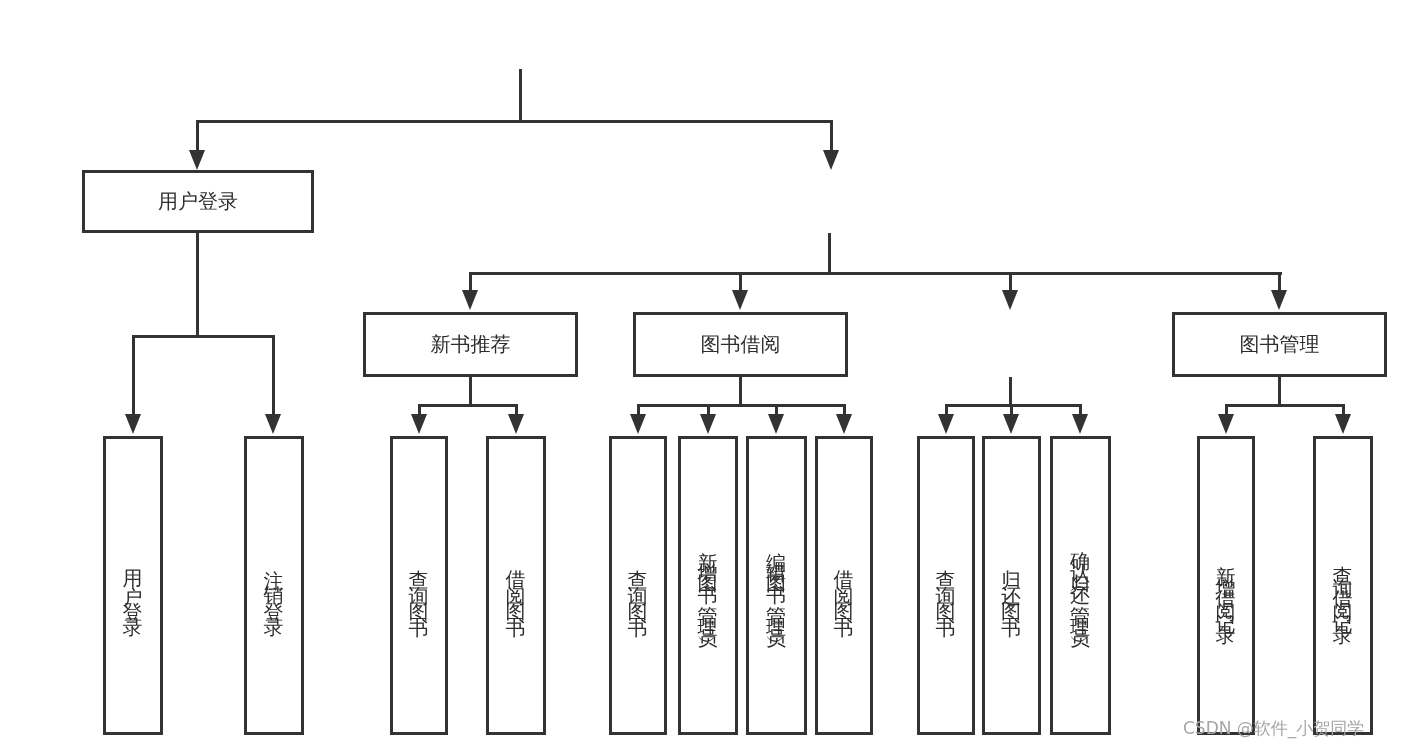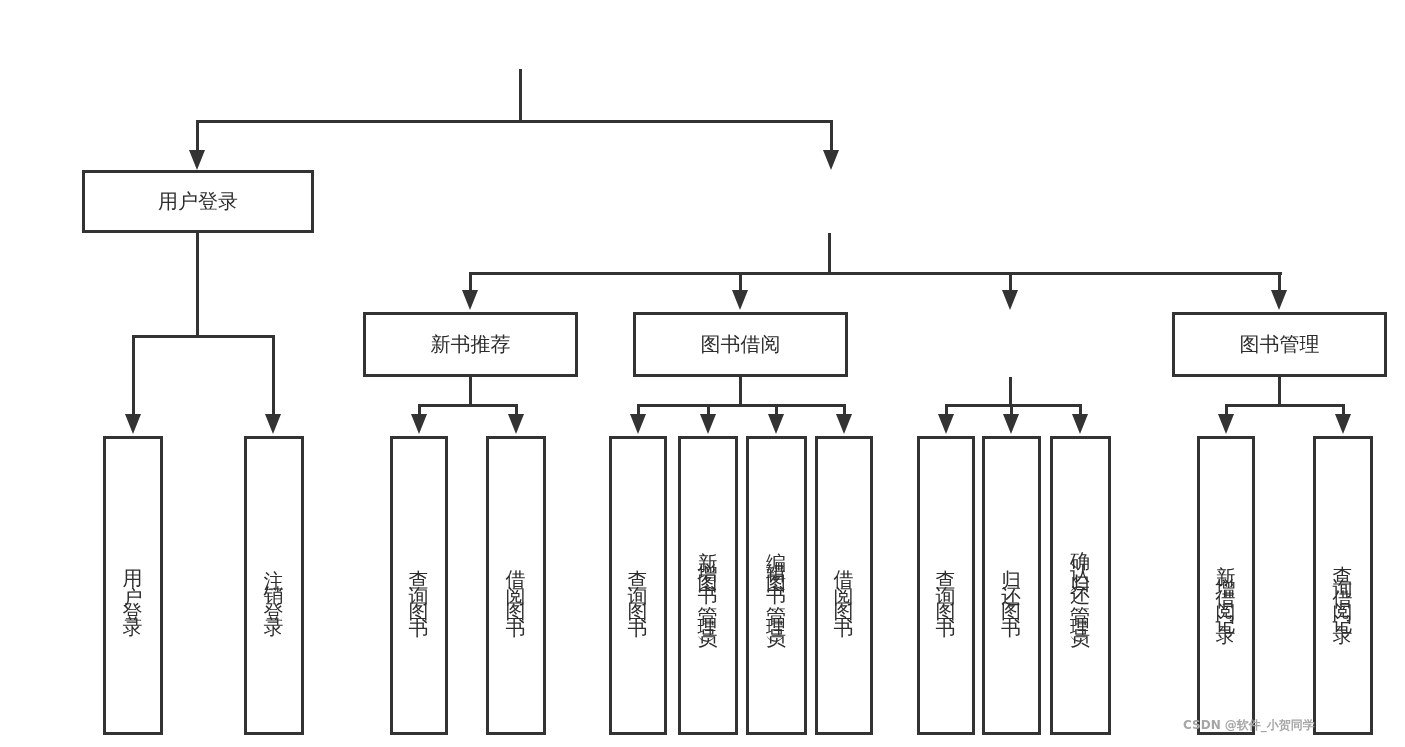--- a/index.html
+++ b/index.html
@@ -29,21 +29,21 @@
   .vl{position:absolute;width:3px;background:var(--line);}
   .hl{position:absolute;height:3px;background:var(--line);}
   .arr{
     position:absolute;width:0;height:0;
     border-left:8px solid transparent;
     border-right:8px solid transparent;
     border-top:20px solid var(--line);
   }
   .watermark{
     position:absolute;left:1183px;top:717px;width:222px;
-    font-size:12px;color:#a6a6a6;white-space:nowrap;font-weight:bold;
+    font-size:17px;color:#a6a6a6;white-space:nowrap;
   }
 </style>
 </head>
 <body>
 
 <div class="canvas">
 
 
   <div class="box" style="left:82px;top:170px;width:232px;height:63px">
     <span>用户登录</span>

